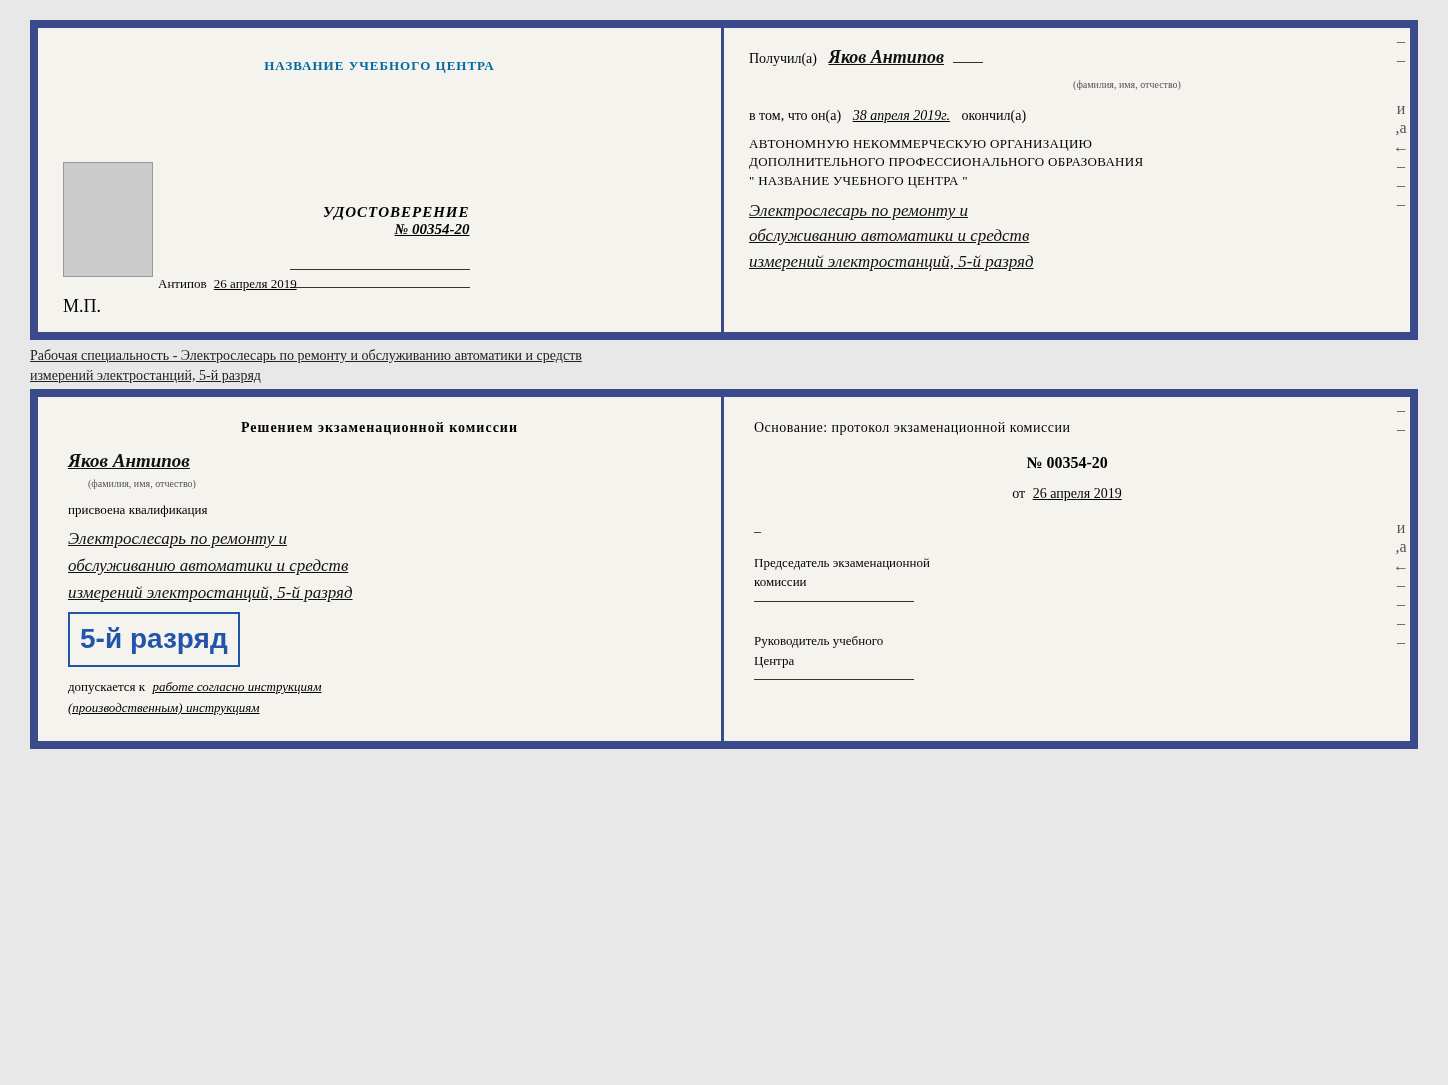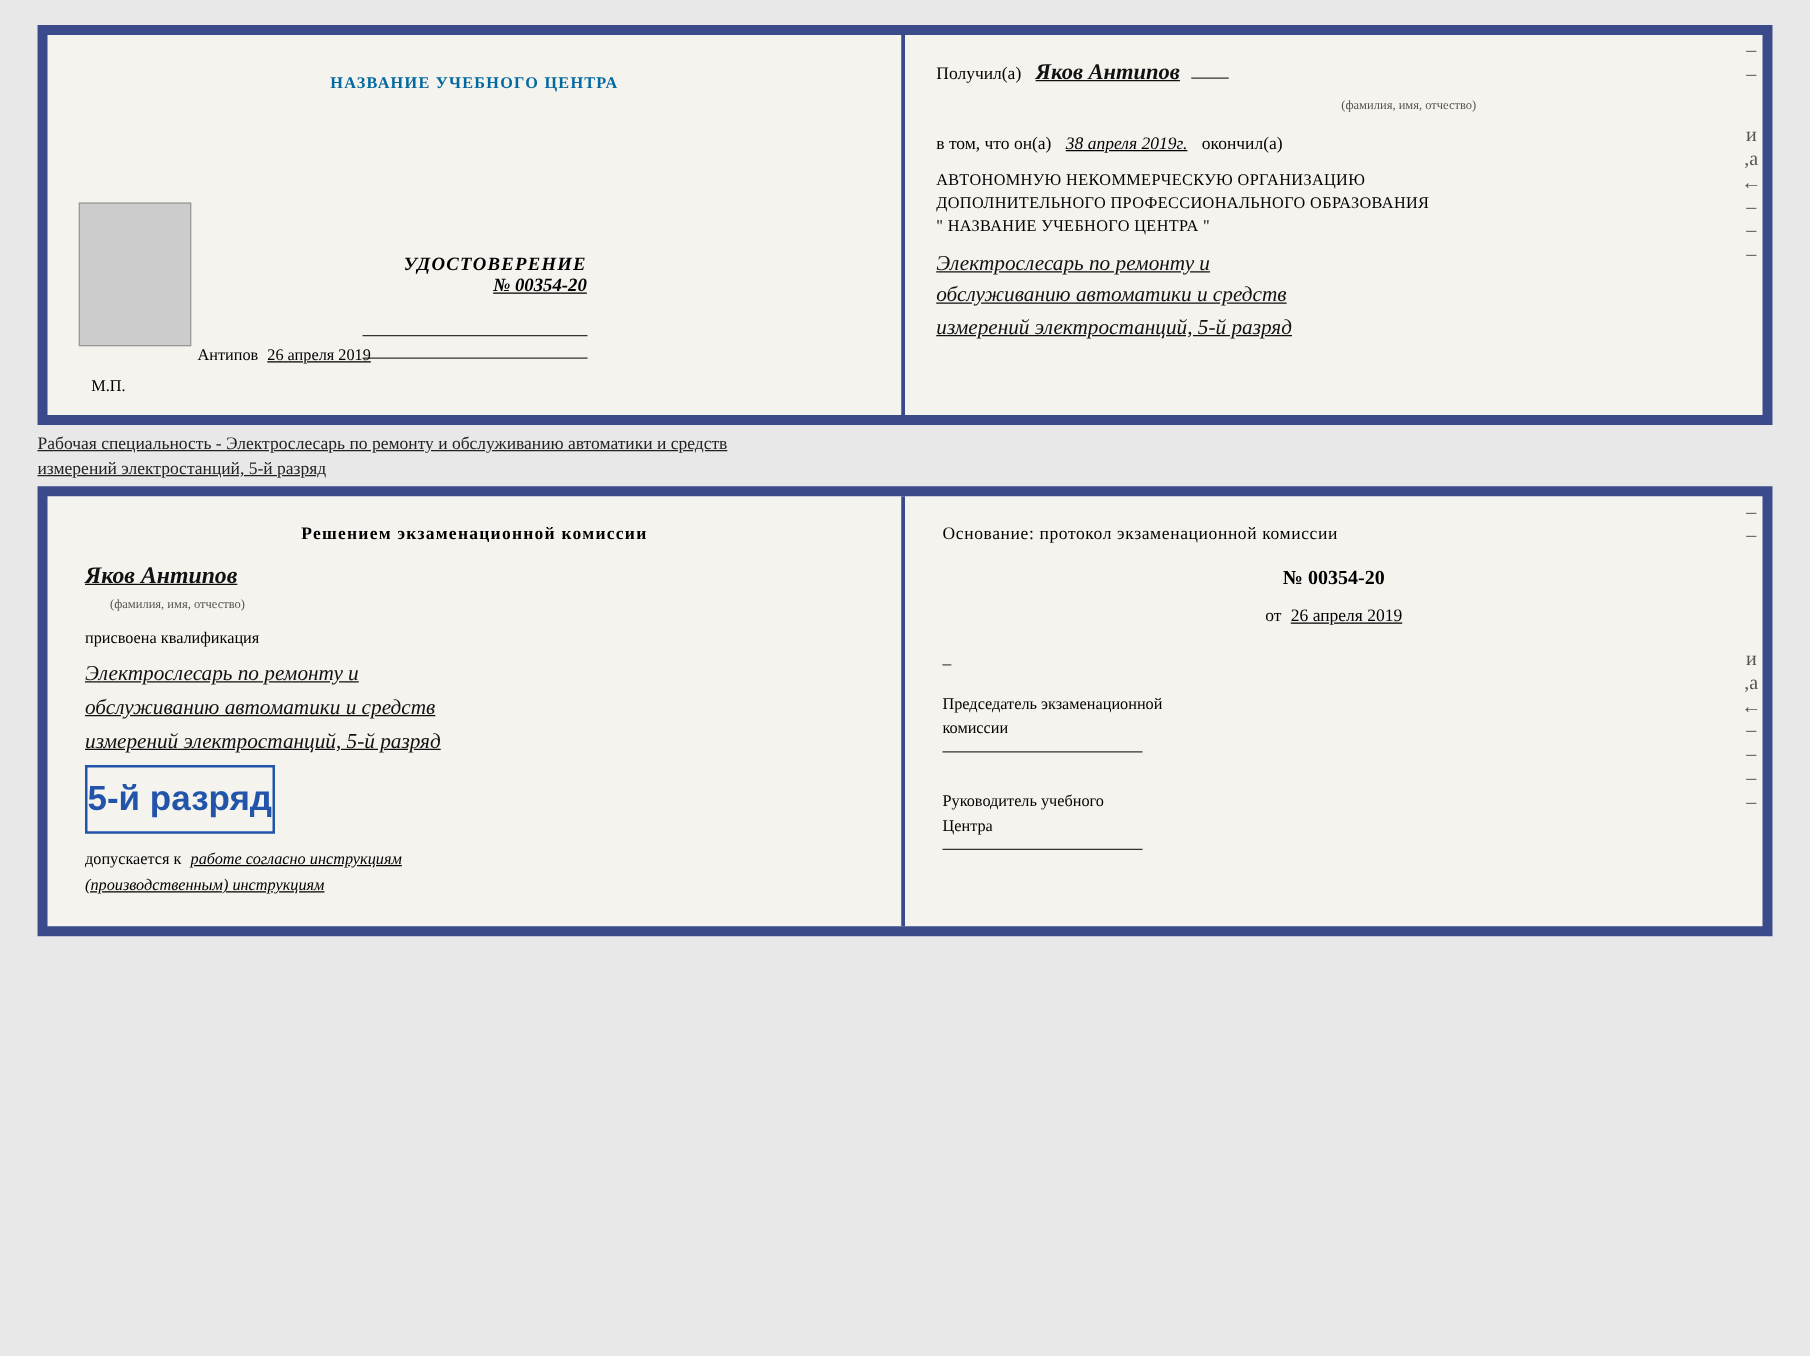--- a/index.html
+++ b/index.html
@@ -87,22 +87,22 @@
       font-size: 13px;
       margin-top: 10px;
       position: absolute;
       bottom: 40px;
       left: 120px;
     }
 
     .mp-line {
       position: absolute;
       bottom: 15px;
-      left: 35px;
-      font-size: 13px;
+      left: 25px;
+      font-size: 18px;
     }
 
     .separator-line {
       border-bottom: 1px solid #333;
       width: 180px;
       display: inline-block;
     }
 
     
     .recipient-line {
@@ -222,21 +222,21 @@
       font-size: 17px;
       font-family: 'Segoe Script', 'Brush Script MT', cursive, serif;
       text-decoration: underline;
       line-height: 1.6;
       color: #111;
     }
 
     .razryad-box {
       border: 2px solid #2255aa;
       display: inline-block;
-      padding: 3px 0;
+      padding: 3px 10px;
       margin: 6px 0;
     }
 
     .razryad-big {
       font-size: 28px;
       font-weight: bold;
       color: #2255aa;
       font-family: Arial, sans-serif;
     }
 

